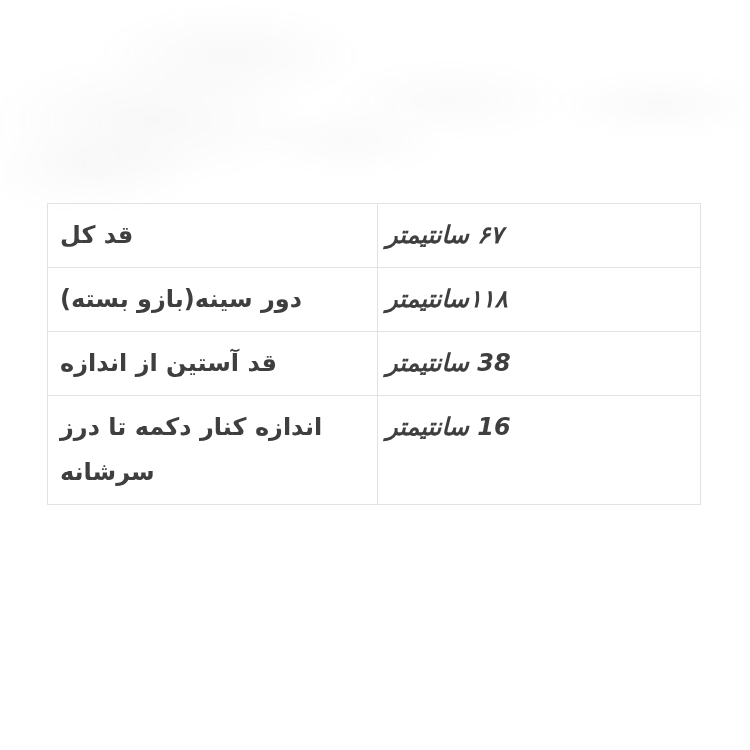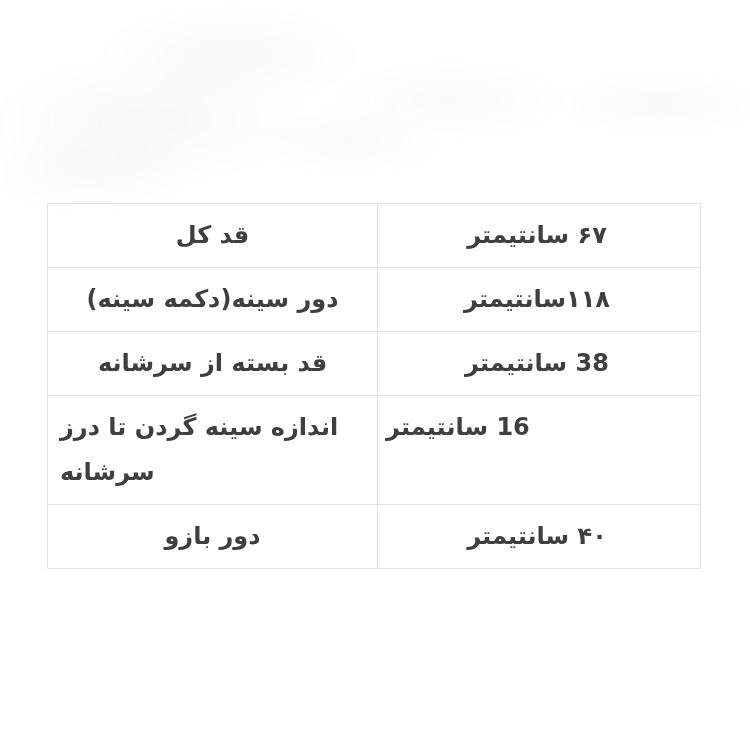--- a/index.html
+++ b/index.html
@@ -44,49 +44,45 @@
     border: 1px solid var(--border-color, #e2e2e2);
     direction: rtl;          
     text-align: left;        
     vertical-align: top;
     line-height: 45px;
     padding: 9px 12px 9px 12px;
     overflow: hidden;
   }
   .size-table col.col-label { width: 330px; }
   .size-table col.col-value { width: 323px; }
-  .size-table td.value-cell { padding-left: 8px; }
-  .size-table tr.row-h1 td { height: 45px; text-align: center; }      
+  .size-table td.value-cell { padding-left: 8px; font-style: italic; }
+  .size-table tr.row-h1 td { height: 45px; }      
   .size-table tr.row-h2 td { height: 90px; }      
 </style>
 </head>
 <body style="background: rgb(255, 255, 255);">
 
 <div class="bg-wash"></div>
 
 <table class="size-table">
   <colgroup>
     <col class="col-label">
     <col class="col-value">
   </colgroup>
   <tbody>
     <tr class="row-h1">
       <td class="label-cell">قد کل</td>
       <td class="value-cell">۶۷ سانتیمتر</td>
     </tr>
     <tr class="row-h1">
-      <td class="label-cell">دور سینه(دکمه سینه)</td>
+      <td class="label-cell">دور سینه(بازو بسته)</td>
       <td class="value-cell">۱۱۸سانتیمتر</td>
     </tr>
     <tr class="row-h1">
-      <td class="label-cell">قد بسته از سرشانه</td>
+      <td class="label-cell">قد آستین از اندازه</td>
       <td class="value-cell">38 سانتیمتر</td>
     </tr>
     <tr class="row-h2">
-      <td class="label-cell">اندازه سینه گردن تا درز سرشانه</td>
+      <td class="label-cell">اندازه کنار دکمه تا درز سرشانه</td>
       <td class="value-cell">16 سانتیمتر</td>
-    </tr>
-    <tr class="row-h1">
-      <td class="label-cell">دور بازو</td>
-      <td class="value-cell">۴۰ سانتیمتر</td>
     </tr>
   </tbody>
 </table>
 
 </body></html>

